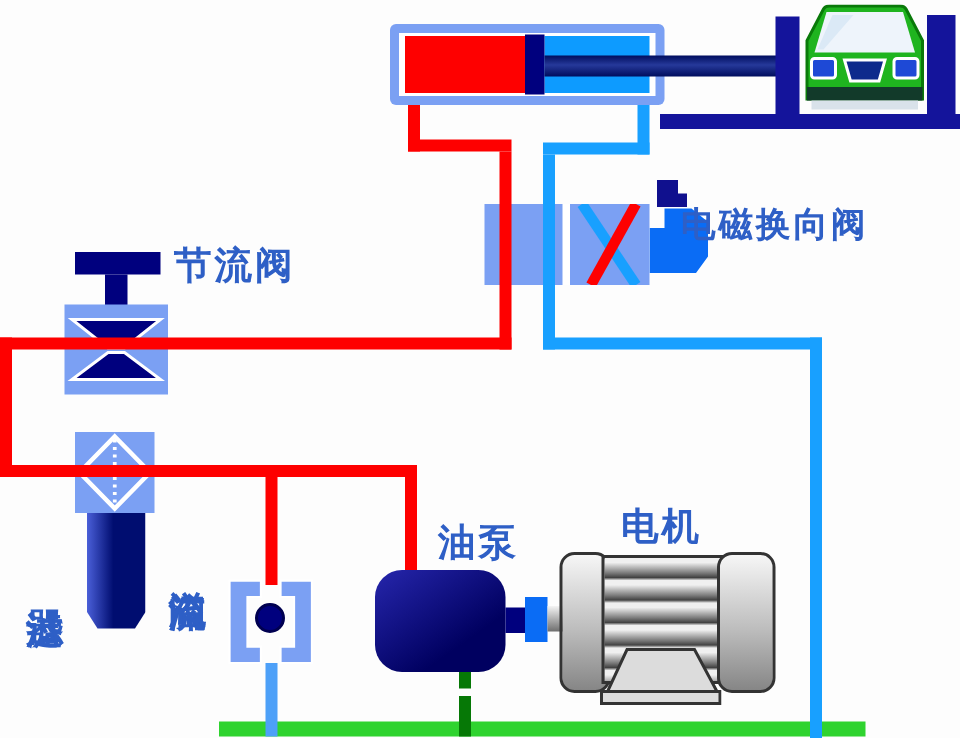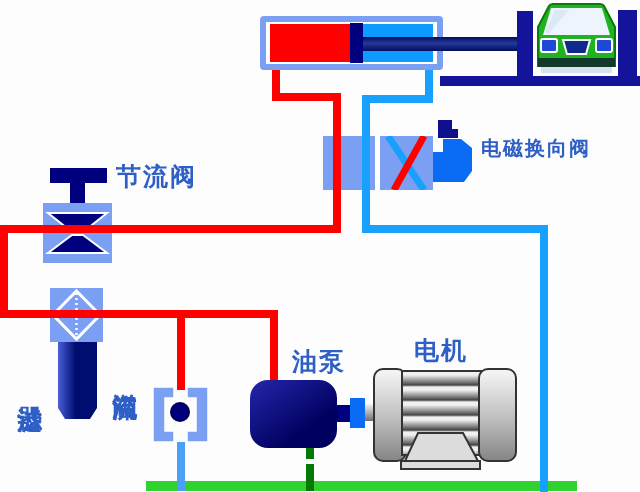--- a/index.html
+++ b/index.html
@@ -118,19 +118,19 @@
 
   <div class="abs motor-end" style="left:373px;top:368px;width:30px;height:90px;"></div>
   <div class="abs motor-fins" style="left:401px;top:370px;width:79px;height:82px;"></div>
   <div class="abs motor-end" style="left:478px;top:368px;width:35px;height:90px;"></div>
   <svg class="abs" style="left:400px;top:430px;" width="81" height="41" viewBox="0 0 81 41">
     <polygon points="18,3 63,3 78,31 5,31" fill="#dcdcdc" stroke="#333" stroke-width="2"></polygon>
     <rect x="1" y="31" width="79" height="8" fill="#dcdcdc" stroke="#333" stroke-width="2"></rect>
   </svg>
 
   <div class="label" style="left:116px;top:164px;text-align:center;">节流阀</div>
-  <div class="label" style="left:481px;top:138px;font-size:20px;">电磁换向阀</div>
+  <div class="label" style="left:454px;top:138px;font-size:23px;">电磁换向阀</div>
   <div class="label vert" style="left:16px;top:386px;height:84px;">过滤器</div>
   <div class="label vert" style="left:111px;top:374px;height:84px;">溢流阀</div>
   <div class="label" style="left:414px;top:338px;">电机</div>
   <div class="label" style="left:292px;top:349px;">油泵</div>
 
 </div>
 
 </body></html>

